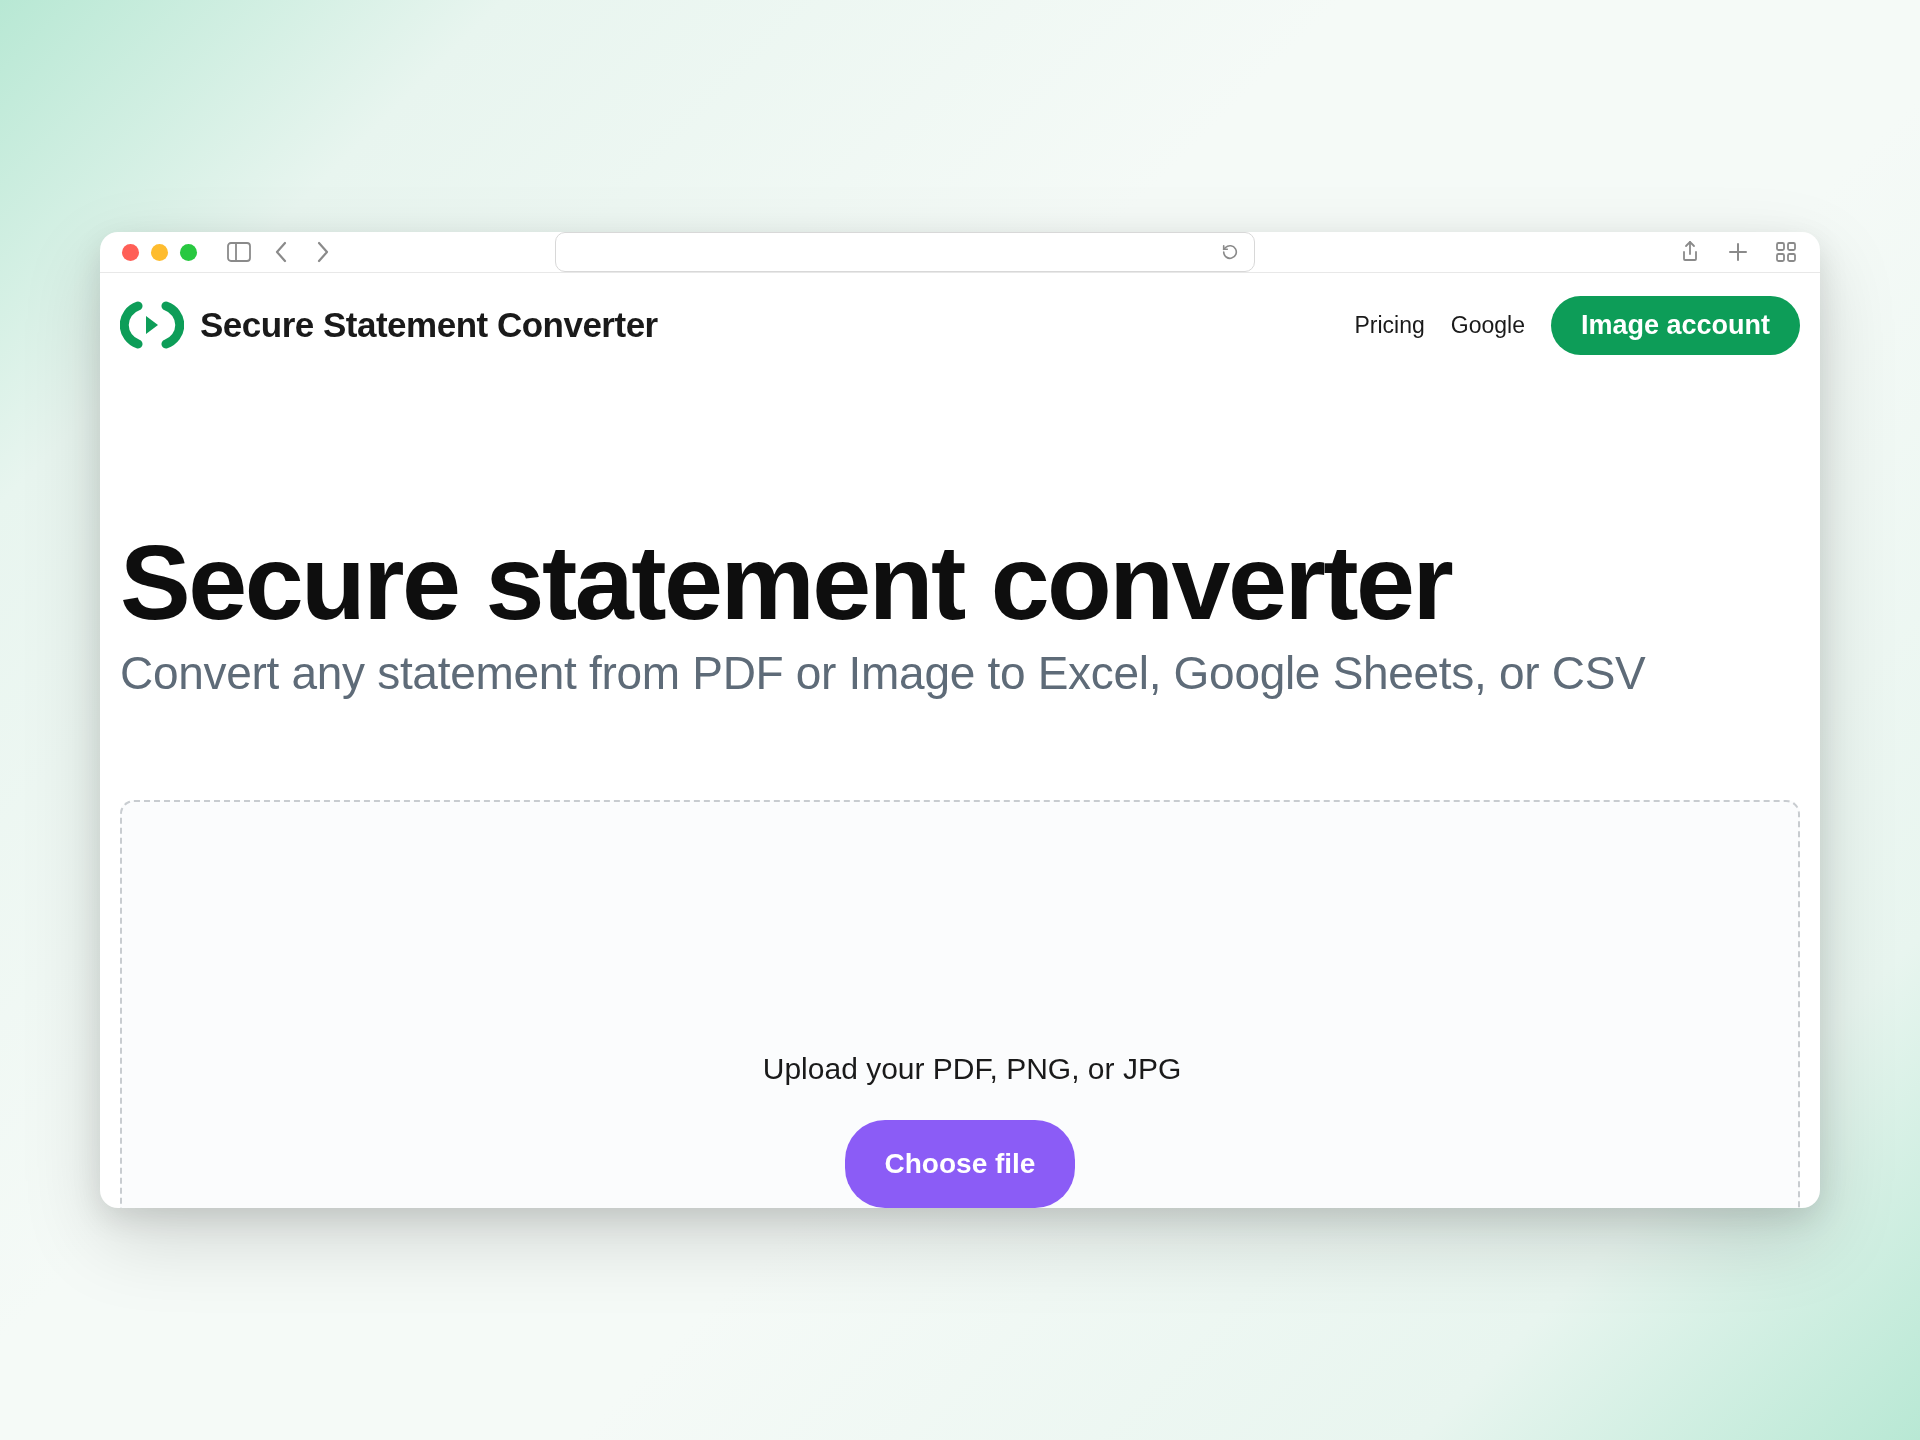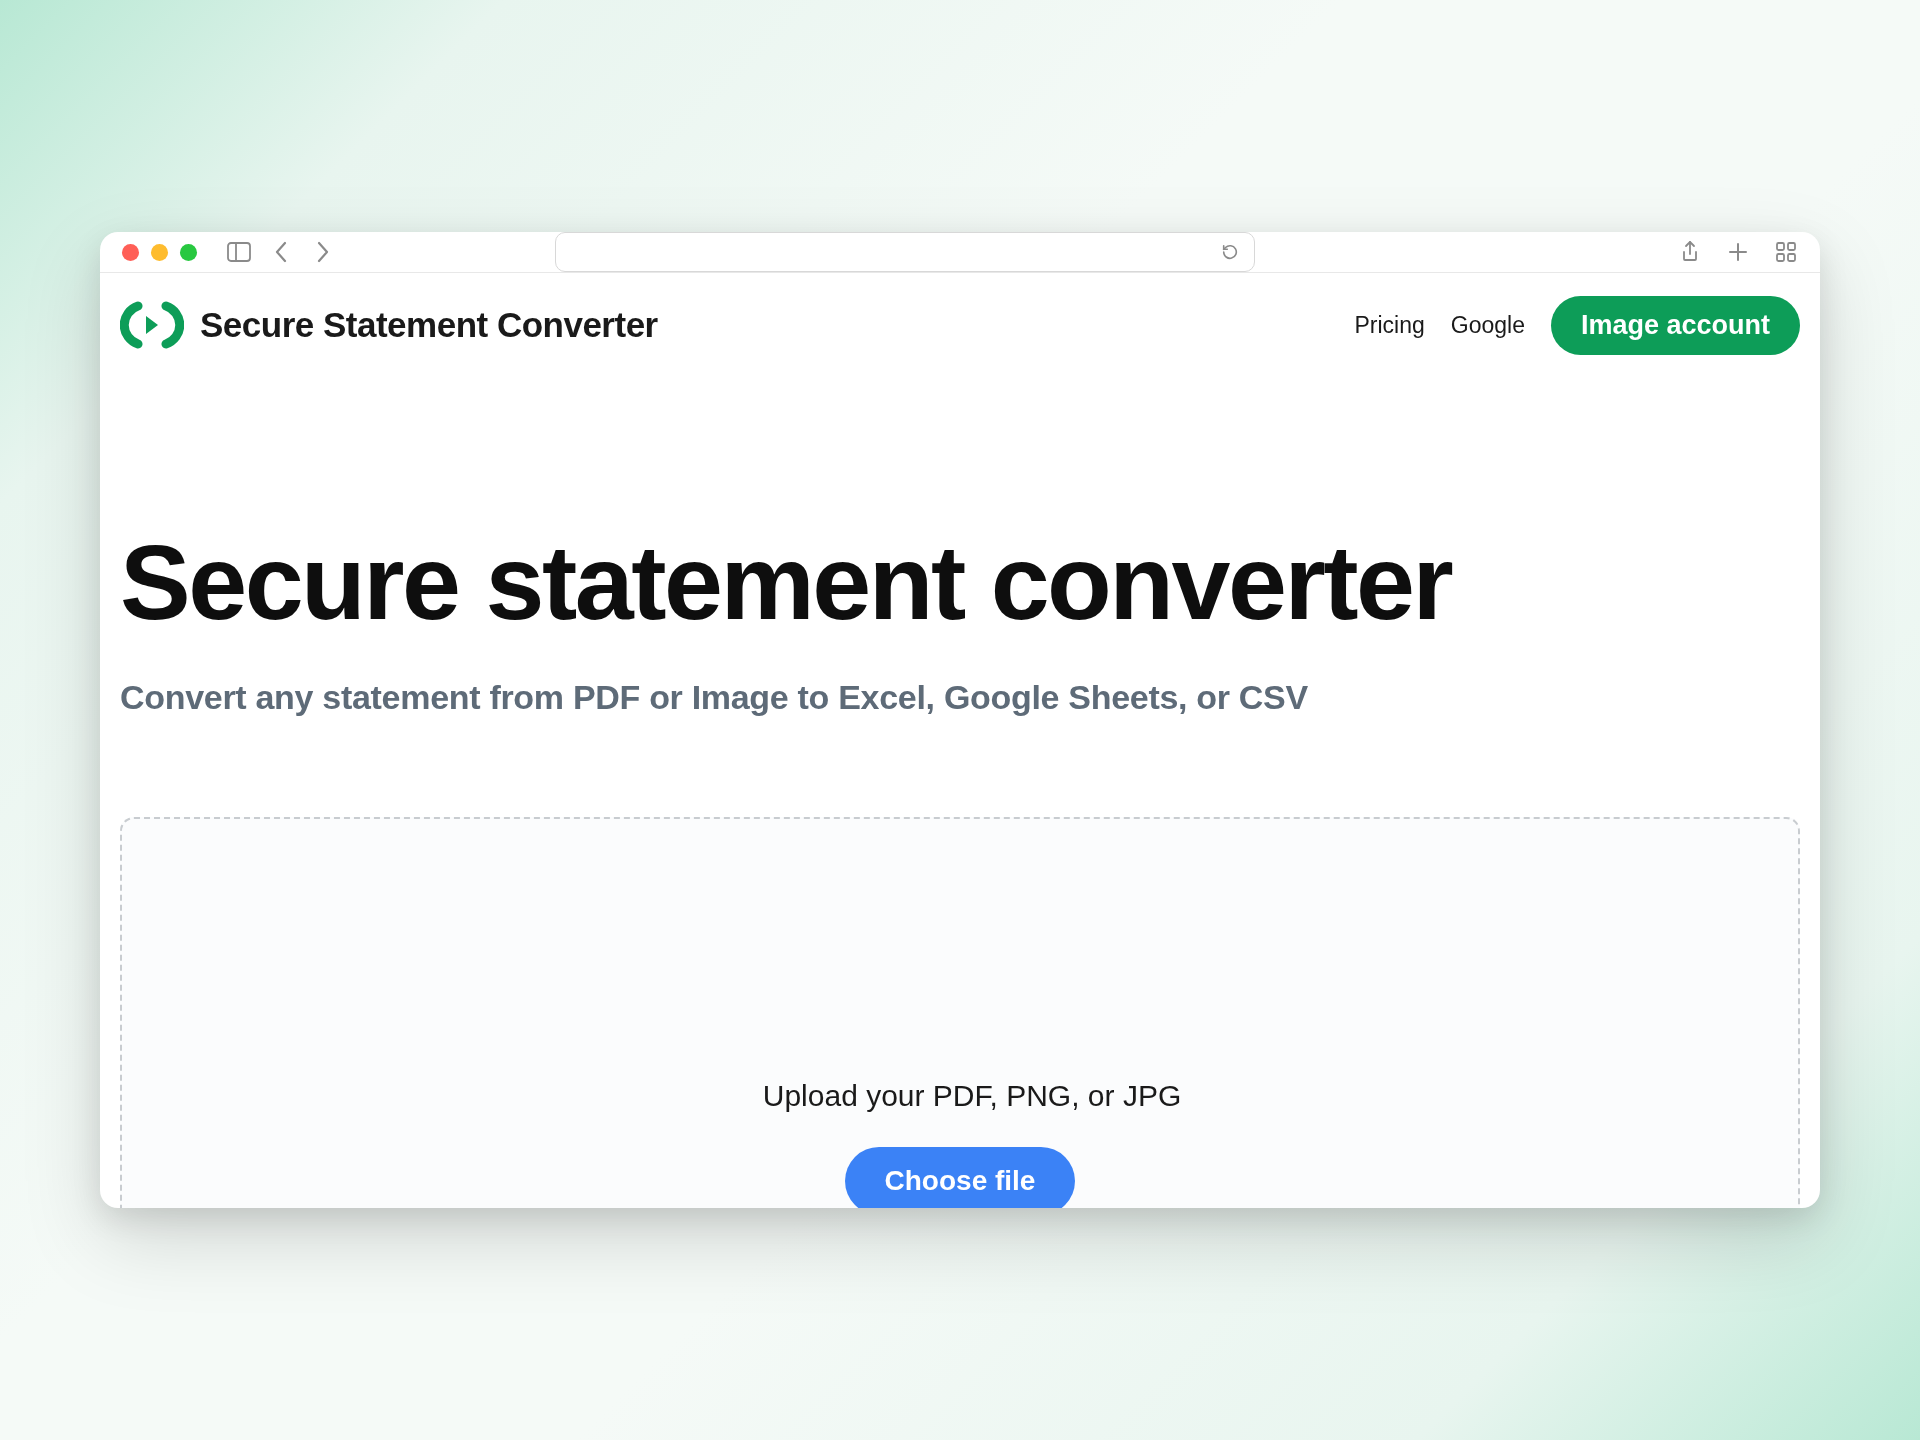--- a/index.html
+++ b/index.html
@@ -167,24 +167,24 @@
 
     .hero-title {
       font-size: 106px;
       font-weight: 700;
       color: #0e0e0e;
       letter-spacing: -2.5px;
       line-height: 1.05;
     }
 
     .hero-subtitle {
-      font-size: 34px;
-      font-weight: 700;
+      font-size: 46px;
+      font-weight: 400;
       color: #5e6b78;
-      margin-top: 40px;
+      margin-top: 8px;
       letter-spacing: -0.3px;
     }
 
     .dropzone {
       margin: 100px 20px 0 20px;
       border: 2px dashed #c8ccd0;
       border-radius: 14px;
       background: #fbfcfd;
       height: 660px;
       display: flex;
@@ -195,25 +195,25 @@
     }
 
     .dropzone-label {
       font-size: 30px;
       font-weight: 500;
       color: #1a1a1a;
       margin-left: 24px;
     }
 
     .choose-file-btn {
-      background: #3b82f6;
+      background: #8b5cf6;
       color: #ffffff;
       font-size: 28px;
       font-weight: 600;
-      padding: 18px 40px;
+      padding: 28px 40px;
       border-radius: 40px;
       cursor: pointer;
       border: none;
     }
   </style>
 </head>
 <body>
 
 <div class="browser-window">
   <div class="browser-chrome">

